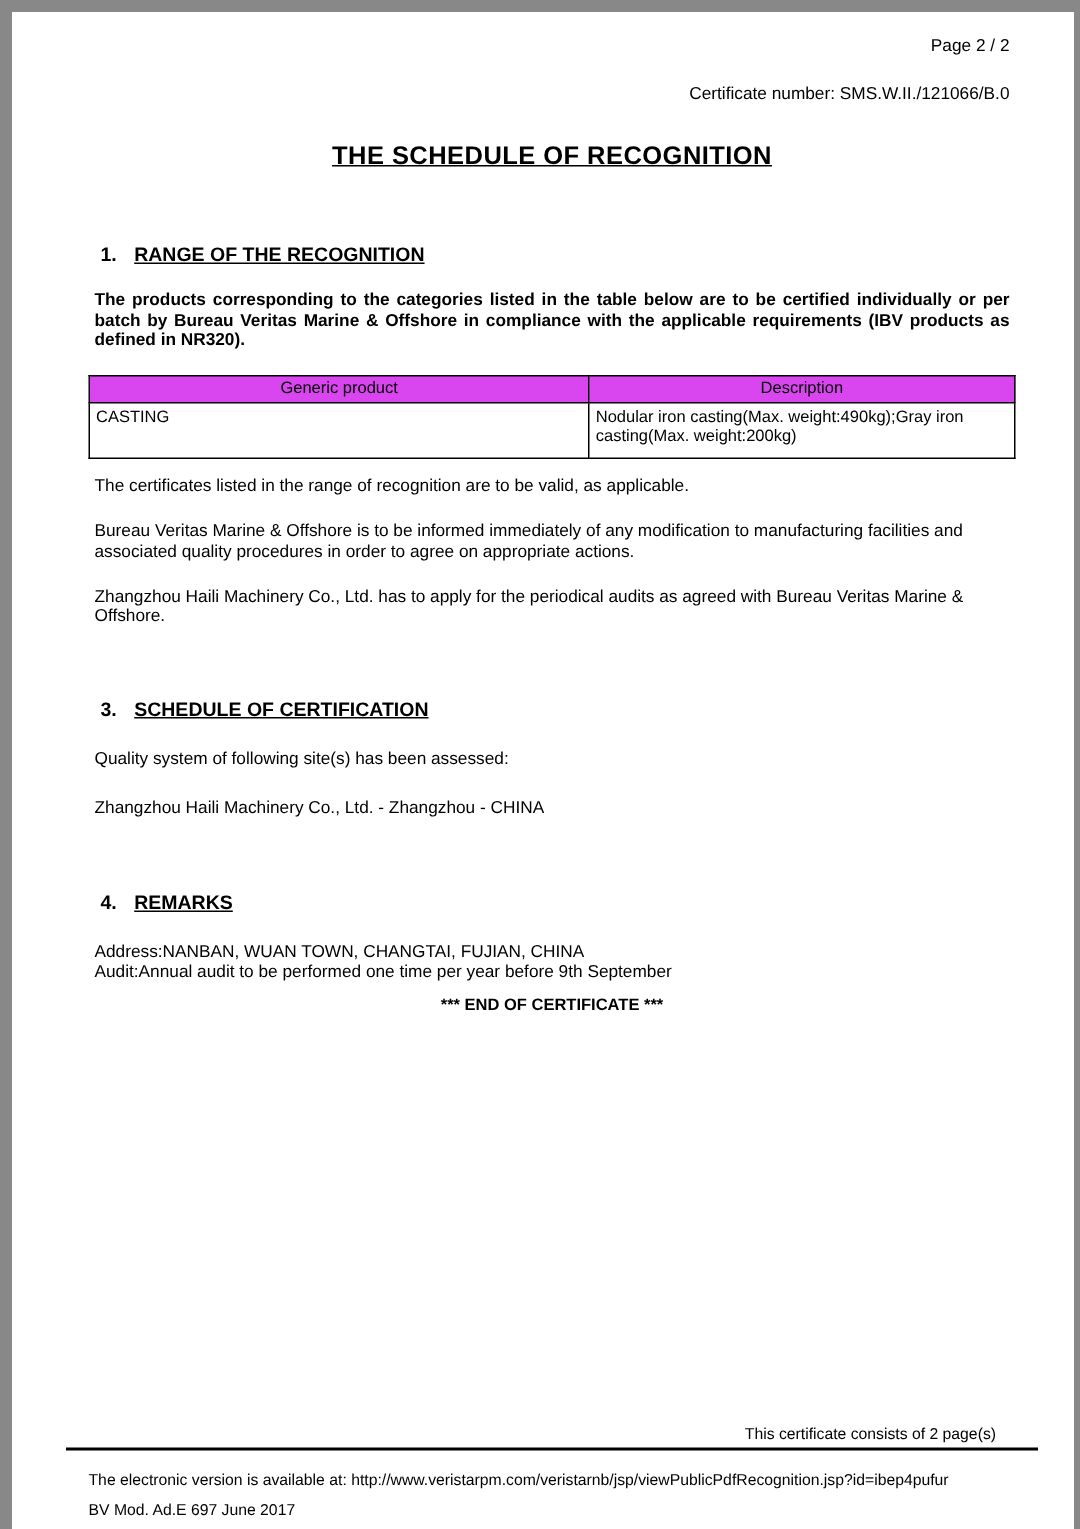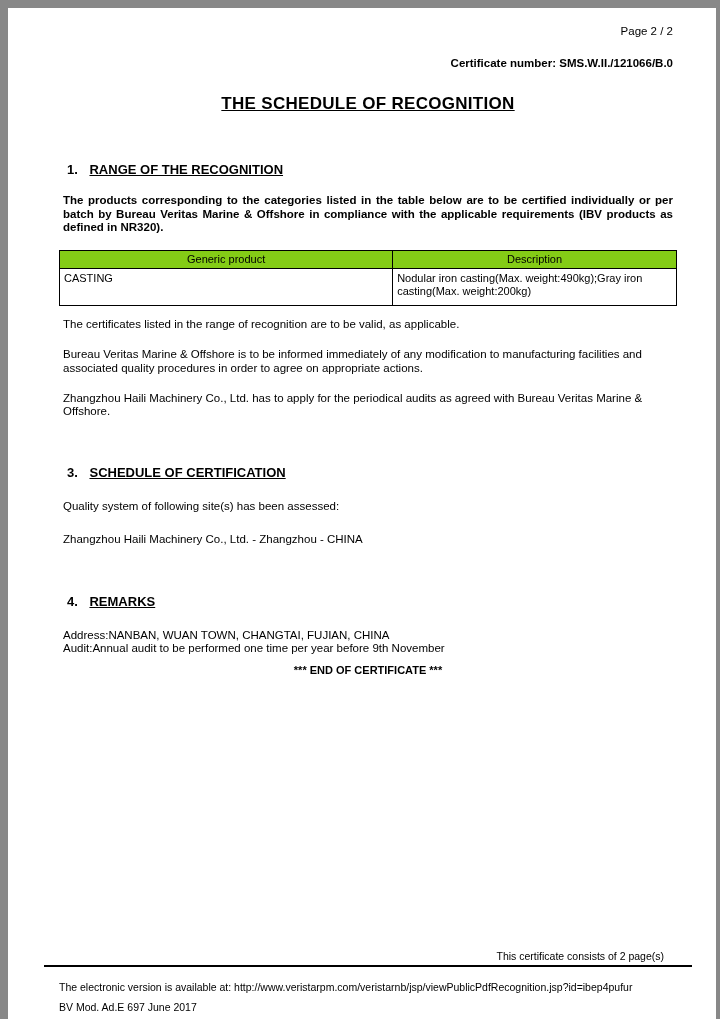--- a/index.html
+++ b/index.html
@@ -20,21 +20,20 @@
     padding-top: 13px;
     text-align: right;
     font-size: 11.5px;
     line-height: 13px;
   }
   .cert-number {
     margin-top: 11px;
     text-align: right;
     font-size: 11.5px;
     line-height: 13px;
-    font-weight: bold;
   }
   .doc-title {
     margin-top: 16px;
     text-align: center;
     font-size: 17px;
     font-weight: bold;
     letter-spacing: 0.3px;
   }
   .doc-title .u { text-decoration: underline; }
 
@@ -62,21 +61,21 @@
   .para { margin-top: 8.5px; }
   .para-gap { margin-top: 12px; }
 
   table.products {
     margin-top: 11px;
     width: 100%;
     border-collapse: collapse;
     border: 1.5px solid #000;
   }
   table.products th {
-    background: #84cc16;
+    background: #d946ef;
     font-weight: normal;
     font-size: 11px;
     text-align: center;
     padding: 2px 4px;
     border: 1px solid #000;
     height: 18px;
   }
   table.products td {
     font-size: 11px;
     line-height: 13px;
@@ -168,21 +167,21 @@
       <span class="u">SCHEDULE OF CERTIFICATION</span>
     </div>
     <div class="body-text para-gap">Quality system of following site(s) has been assessed:</div>
     <div class="body-text para-gap">Zhangzhou Haili Machinery Co., Ltd. - Zhangzhou - CHINA</div>
 
     <div class="section-heading s4">
       <span>4.</span>
       <span class="u">REMARKS</span>
     </div>
     <div class="body-text remarks-lines">Address:NANBAN, WUAN TOWN, CHANGTAI, FUJIAN, CHINA
-Audit:Annual audit to be performed one time per year before 9th November</div>
+Audit:Annual audit to be performed one time per year before 9th September</div>
 
     <div class="end-marker">*** END OF CERTIFICATE ***</div>
 
   </div>
 
   <div class="footer-rule"></div>
   <div class="footer-line1">The electronic version is available at: http://www.veristarpm.com/veristarnb/jsp/viewPublicPdfRecognition.jsp?id=ibep4pufur</div>
   <div class="footer-left">BV Mod. Ad.E 697 June 2017</div>
   <div class="footer-right">This certificate consists of 2 page(s)</div>
 </div>

